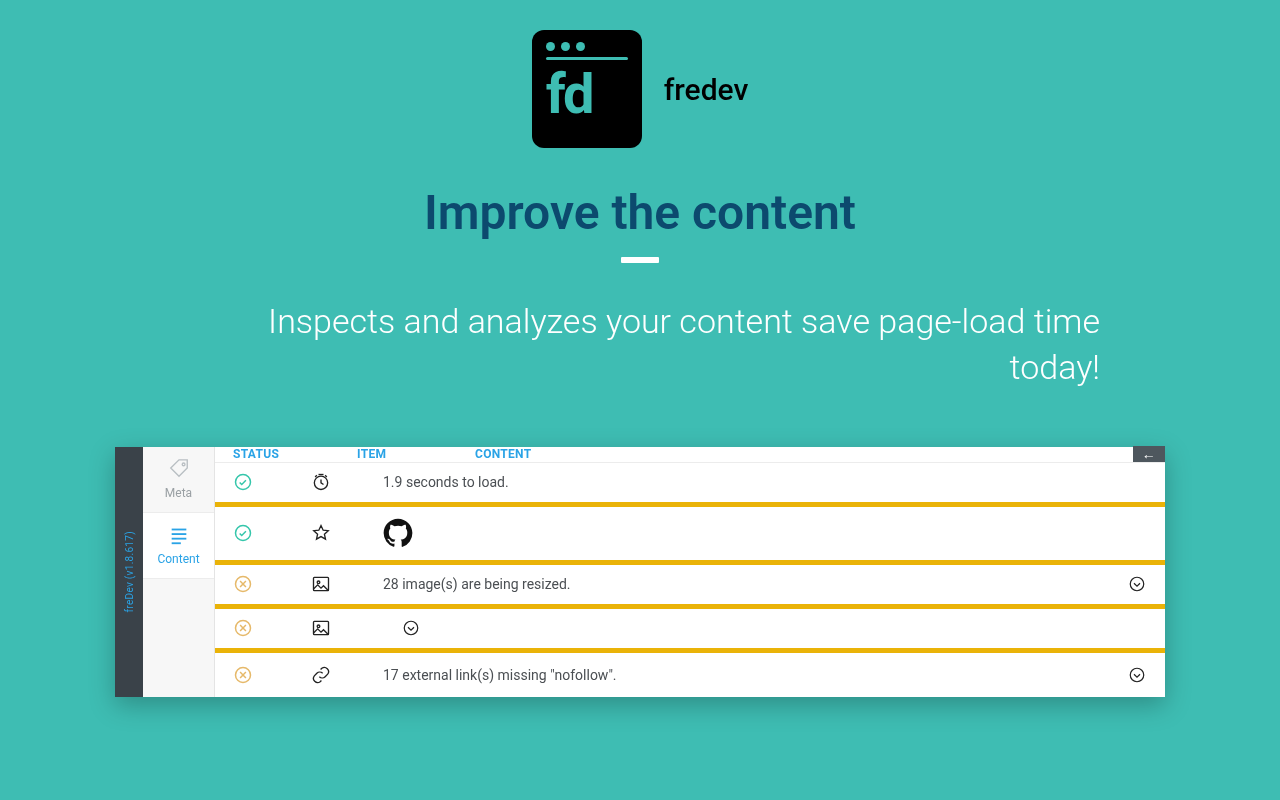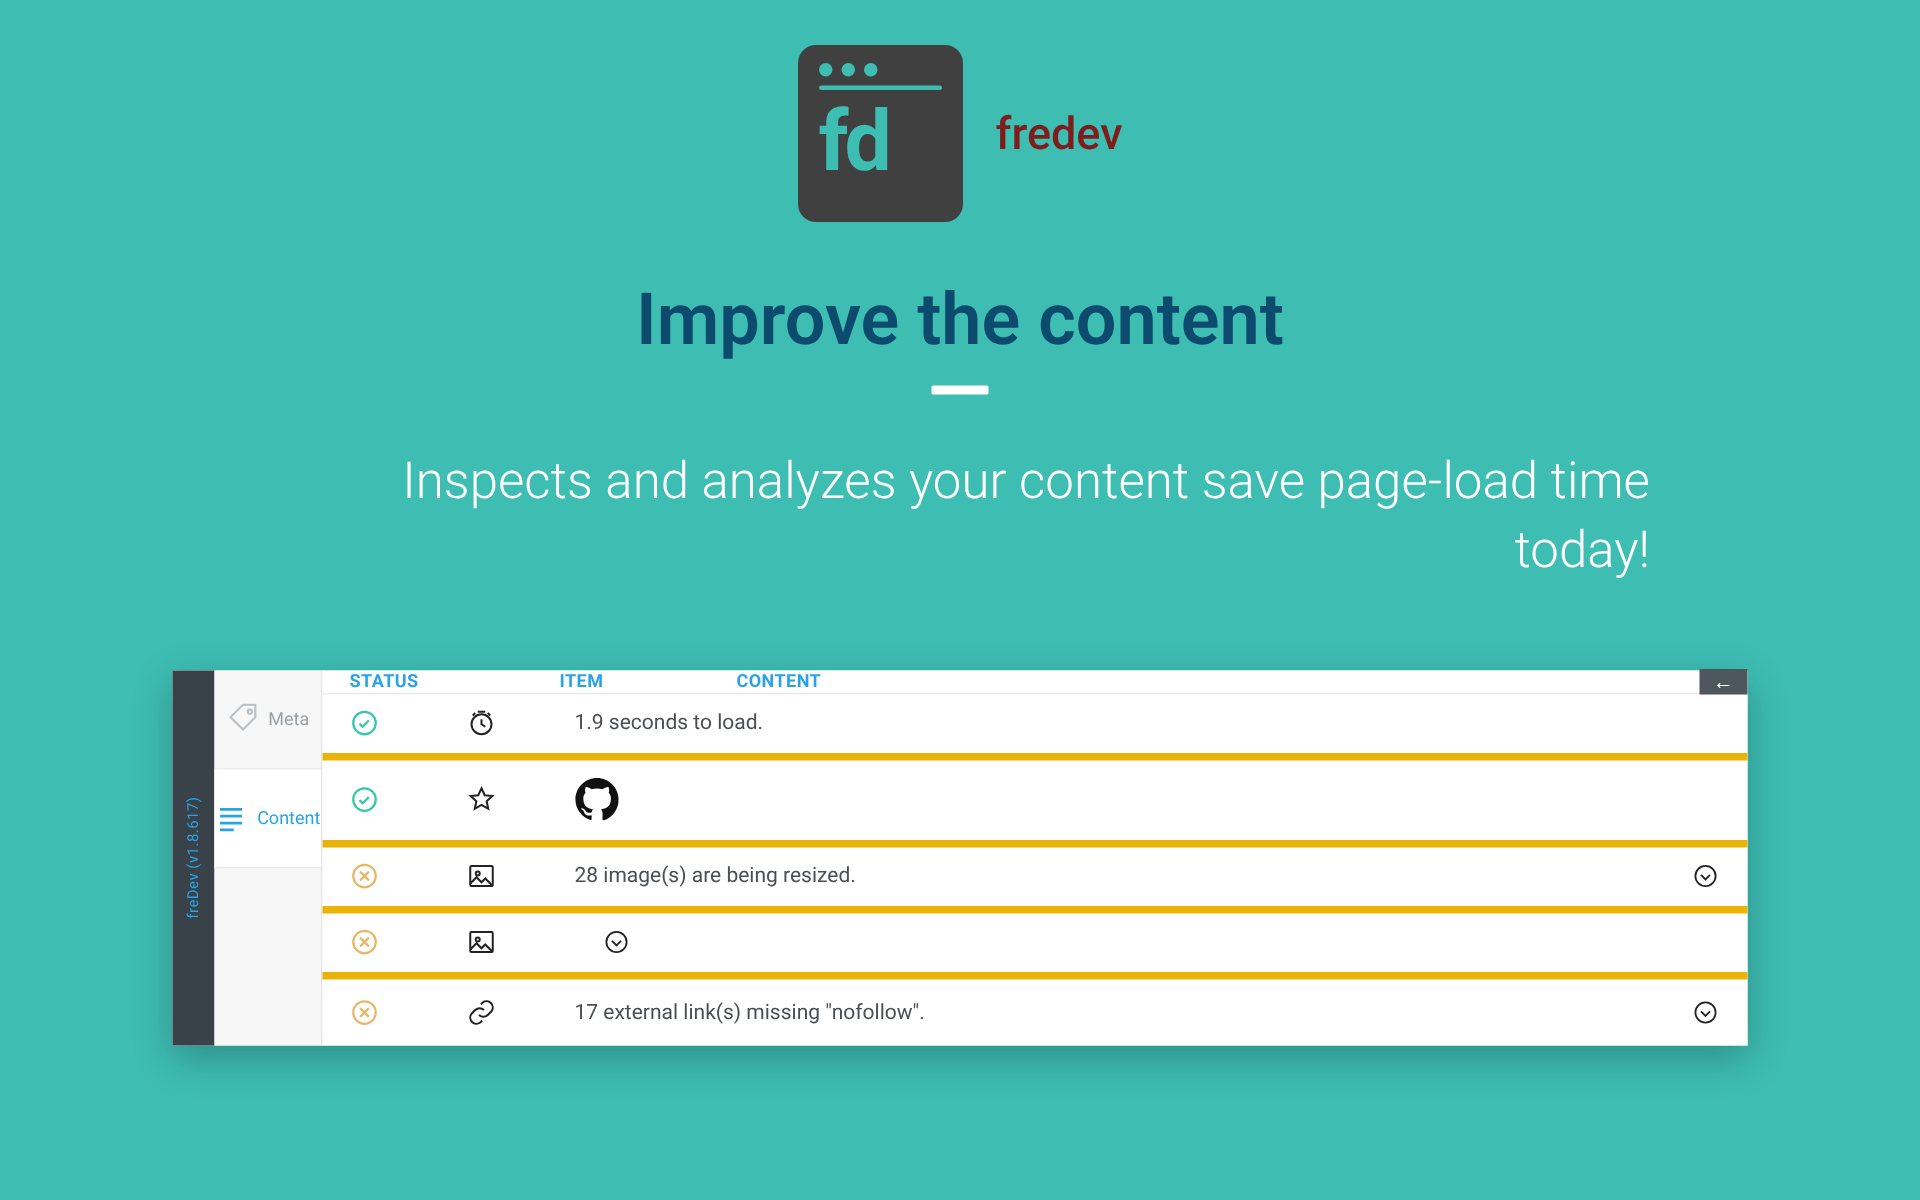--- a/index.html
+++ b/index.html
@@ -19,21 +19,21 @@
 }
 .logo-row {
   display: flex;
   align-items: center;
   margin-top: 30px;
   gap: 22px;
 }
 .logo-box {
   width: 110px;
   height: 118px;
-  background: #404040;
+  background: #000000;
   border-radius: 12px;
   display: flex;
   flex-direction: column;
   padding: 12px 14px 10px 14px;
 }
 .logo-dots {
   display: flex;
   gap: 6px;
   margin-bottom: 6px;
 }
@@ -51,21 +51,21 @@
 }
 .logo-fd {
   font-size: 56px;
   font-weight: 700;
   color: #3ebdb3;
   line-height: 0.95;
   letter-spacing: -2px;
   margin-top: 2px;
 }
 .brand-text .brand-name {
-  color: #7f1d1d;
+  color: #000000;
   font-size: 30px;
   font-weight: 500;
   line-height: 1.1;
 }
 .brand-text .brand-sub {
   color: #fff;
   font-size: 28px;
   font-weight: 300;
   line-height: 1.1;
 }
@@ -116,21 +116,21 @@
 .panel-side {
   width: 72px;
   background: #f7f7f7;
   border-right: 1px solid #e4e4e4;
   display: flex;
   flex-direction: column;
 }
 .side-item {
   height: 66px;
   display: flex;
-  flex-direction: row;
+  flex-direction: column;
   align-items: center;
   justify-content: center;
   gap: 6px;
   font-size: 12px;
   color: #9aa0a4;
   border-bottom: 1px solid #ececec;
   cursor: pointer;
 }
 .side-item.active {
   color: #2aa3e6;
@@ -149,21 +149,21 @@
   height: 16px;
   font-size: 12px;
   color: #2aa3e6;
   border-bottom: 1px solid #ececec;
   padding-left: 18px;
   font-weight: 700;
   letter-spacing: 0.3px;
   gap: 46px;
 }
 .col-status { width: 78px; }
-.col-item   { width: 72px; margin-left: 16px; }
+.col-item   { width: 72px; }
 .col-content{ flex: 1; }
 .panel-collapse {
   width: 32px;
   background: #4e575e;
   color: #fff;
   display: flex;
   align-items: center;
   justify-content: center;
   font-size: 14px;
 }

